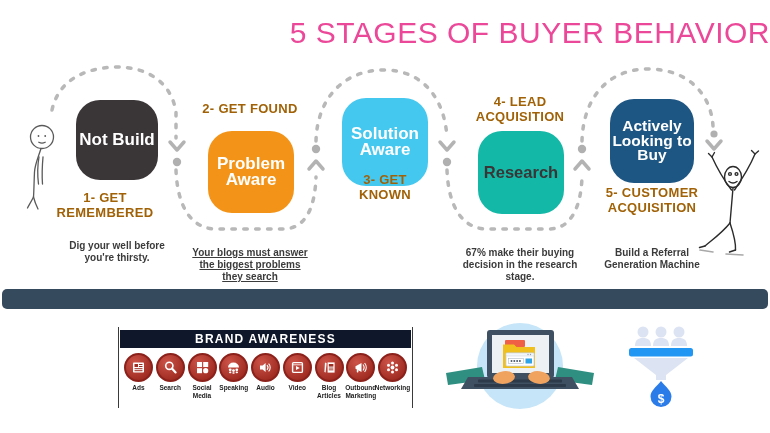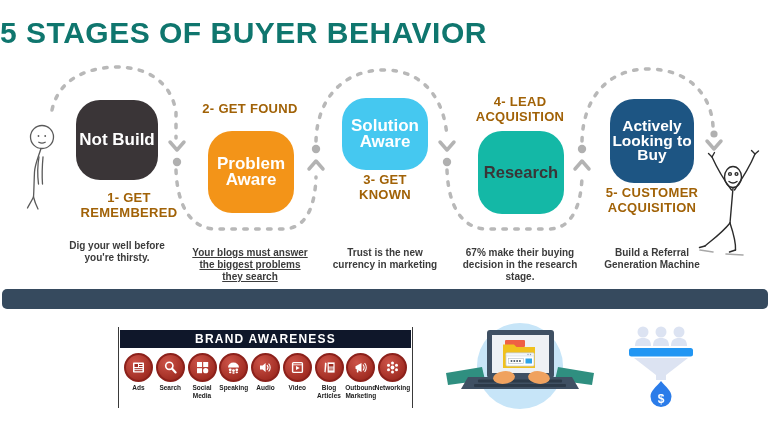--- a/index.html
+++ b/index.html
@@ -3,41 +3,41 @@
 <meta charset="utf-8">
 <style>
   html,body{margin:0;padding:0;background:#fff;}
   #canvas{
     position:relative;width:770px;height:433px;background:#ffffff;overflow:hidden;
     font-family:"Liberation Sans",sans-serif;
   }
   .abs{position:absolute;}
   
   #title{
-    left:0;right:0;top:16px;text-align:left;
-    font-size:30px;font-weight:bold;letter-spacing:.5px;color:#0f766e;
+    left:0;right:0;top:16px;text-align:right;
+    font-size:30px;font-weight:normal;letter-spacing:.5px;color:#ec4899;
   }
   
   #flow{left:0;top:0;width:770px;height:433px;pointer-events:none;}
   
   .box{
     display:flex;align-items:center;justify-content:center;text-align:center;
     border-radius:24px;font-weight:bold;font-size:17px;line-height:.95;z-index:2;
   }
   .s1-box{left:76px;top:100px;width:82px;height:80px;}
   .s2-box{left:208px;top:131px;width:86px;height:82px;}
-  .s3-box{left:342px;top:98px;width:86px;height:72px;}
+  .s3-box{left:342px;top:98px;width:86px;height:88px;}
   .s4-box{left:478px;top:131px;width:86px;height:83px;font-size:16.5px;}
   .s5-box{left:610px;top:99px;width:84px;height:84px;font-size:15.5px;}
   
   .heading{
     text-align:center;font-weight:bold;font-size:13px;line-height:1.18;
     letter-spacing:.3px;color:#a16207;z-index:2;
   }
-  .s1-h{left:64px;top:190px;width:130px;}
+  .s1-h{left:40px;top:190px;width:130px;}
   .s2-h{left:185px;top:101px;width:130px;}
   .s3-h{left:350px;top:172px;width:70px;}
   .s4-h{left:462px;top:94px;width:116px;}
   .s5-h{left:592px;top:185px;width:120px;}
   
   .desc{
     text-align:center;font-weight:bold;font-size:10px;line-height:1.2;color:#3b3b3b;z-index:2;
   }
   .s1-d{left:57px;top:240px;width:120px;}
   .s2-d{left:190px;top:247px;width:120px;text-decoration:underline;}
@@ -178,21 +178,20 @@
   </div>
 
   <div class="abs desc s1-d">Dig your well before you're thirsty.</div>
   <div class="abs heading s2-h">2- GET FOUND</div>
   <div class="abs desc s2-d">Your blogs must answer the biggest problems they search</div>
 
   <div class="abs box s3-box" style="background: rgb(69, 200, 240); color: rgb(255, 255, 255);">
     <span>Solution Aware</span>
   </div>
   <div class="abs heading s3-h">3- GET KNOWN</div>
-  <div class="abs desc s3-d">Trust is the new currency in marketing</div>
 
   <div class="abs box s4-box" style="background: #14b8a6; color: rgb(58, 53, 55);">
     <span>Research</span>
   </div>
   <div class="abs heading s4-h">4- LEAD ACQUISITION</div>
   <div class="abs desc s4-d">67% make their buying decision in the research stage.</div>
 
   <div class="abs box s5-box" style="background: rgb(29, 85, 131); color: rgb(255, 255, 255);">
     <span>Actively Looking to Buy</span>
   </div>

